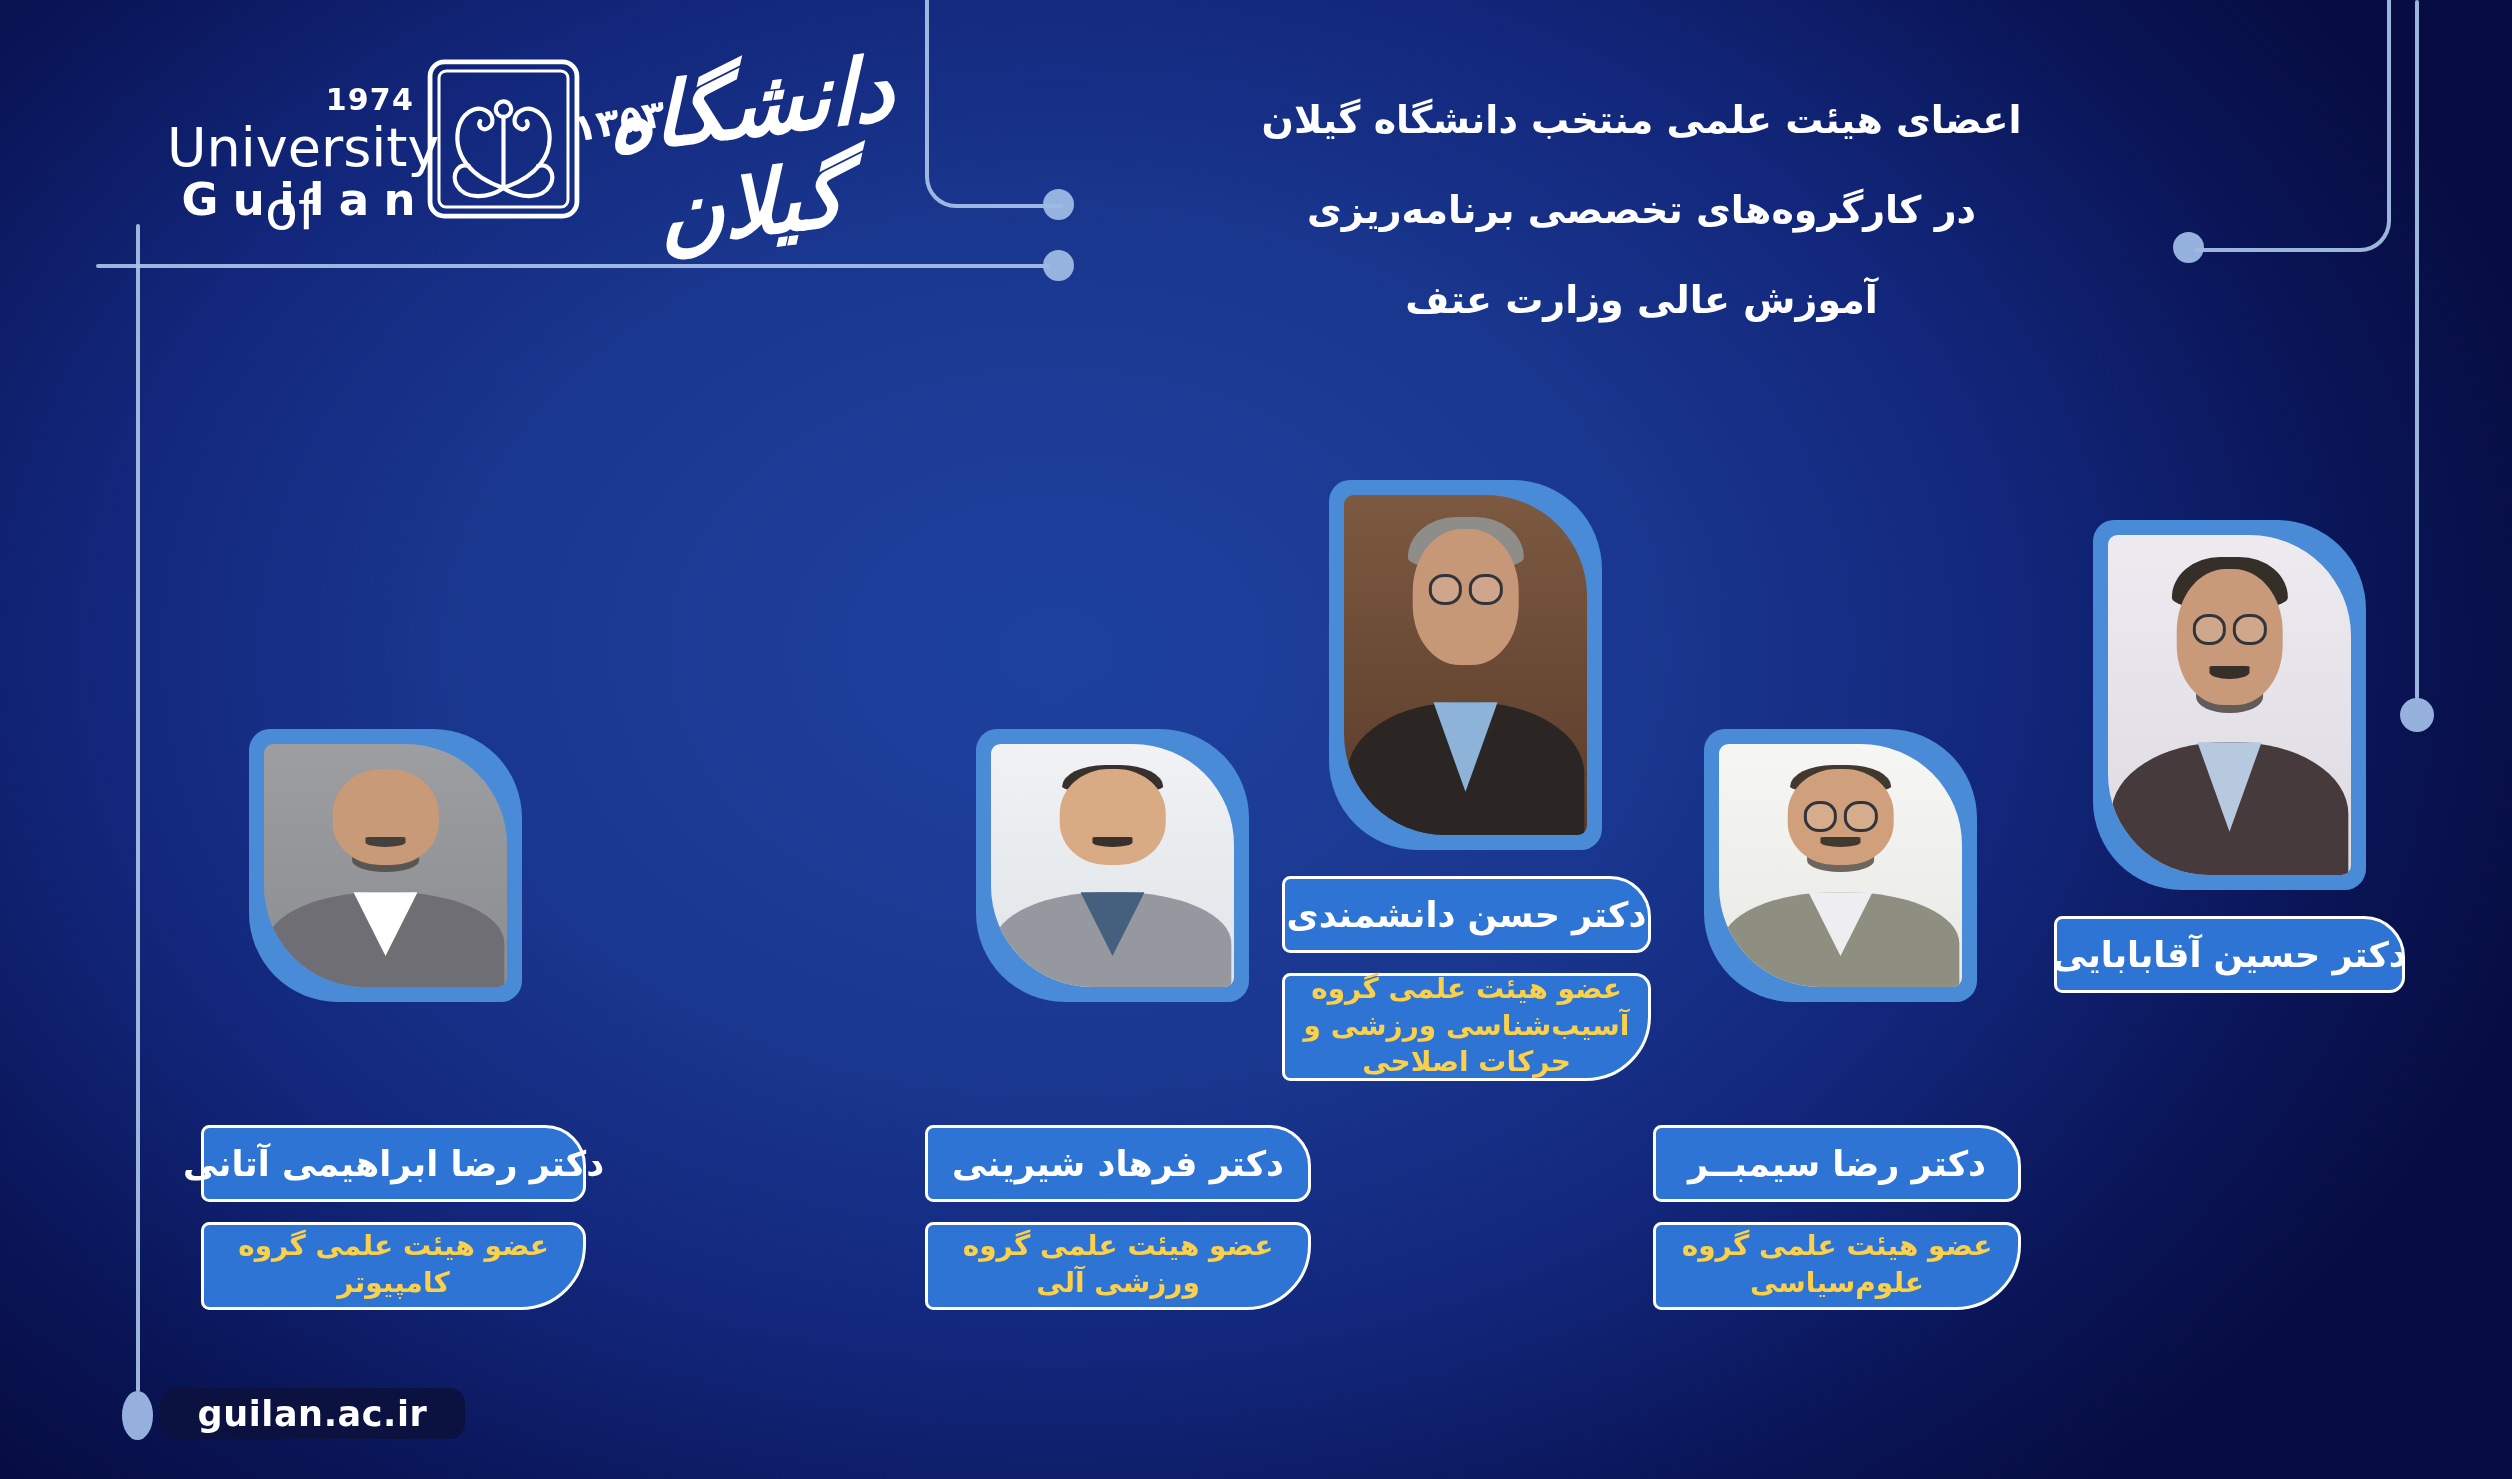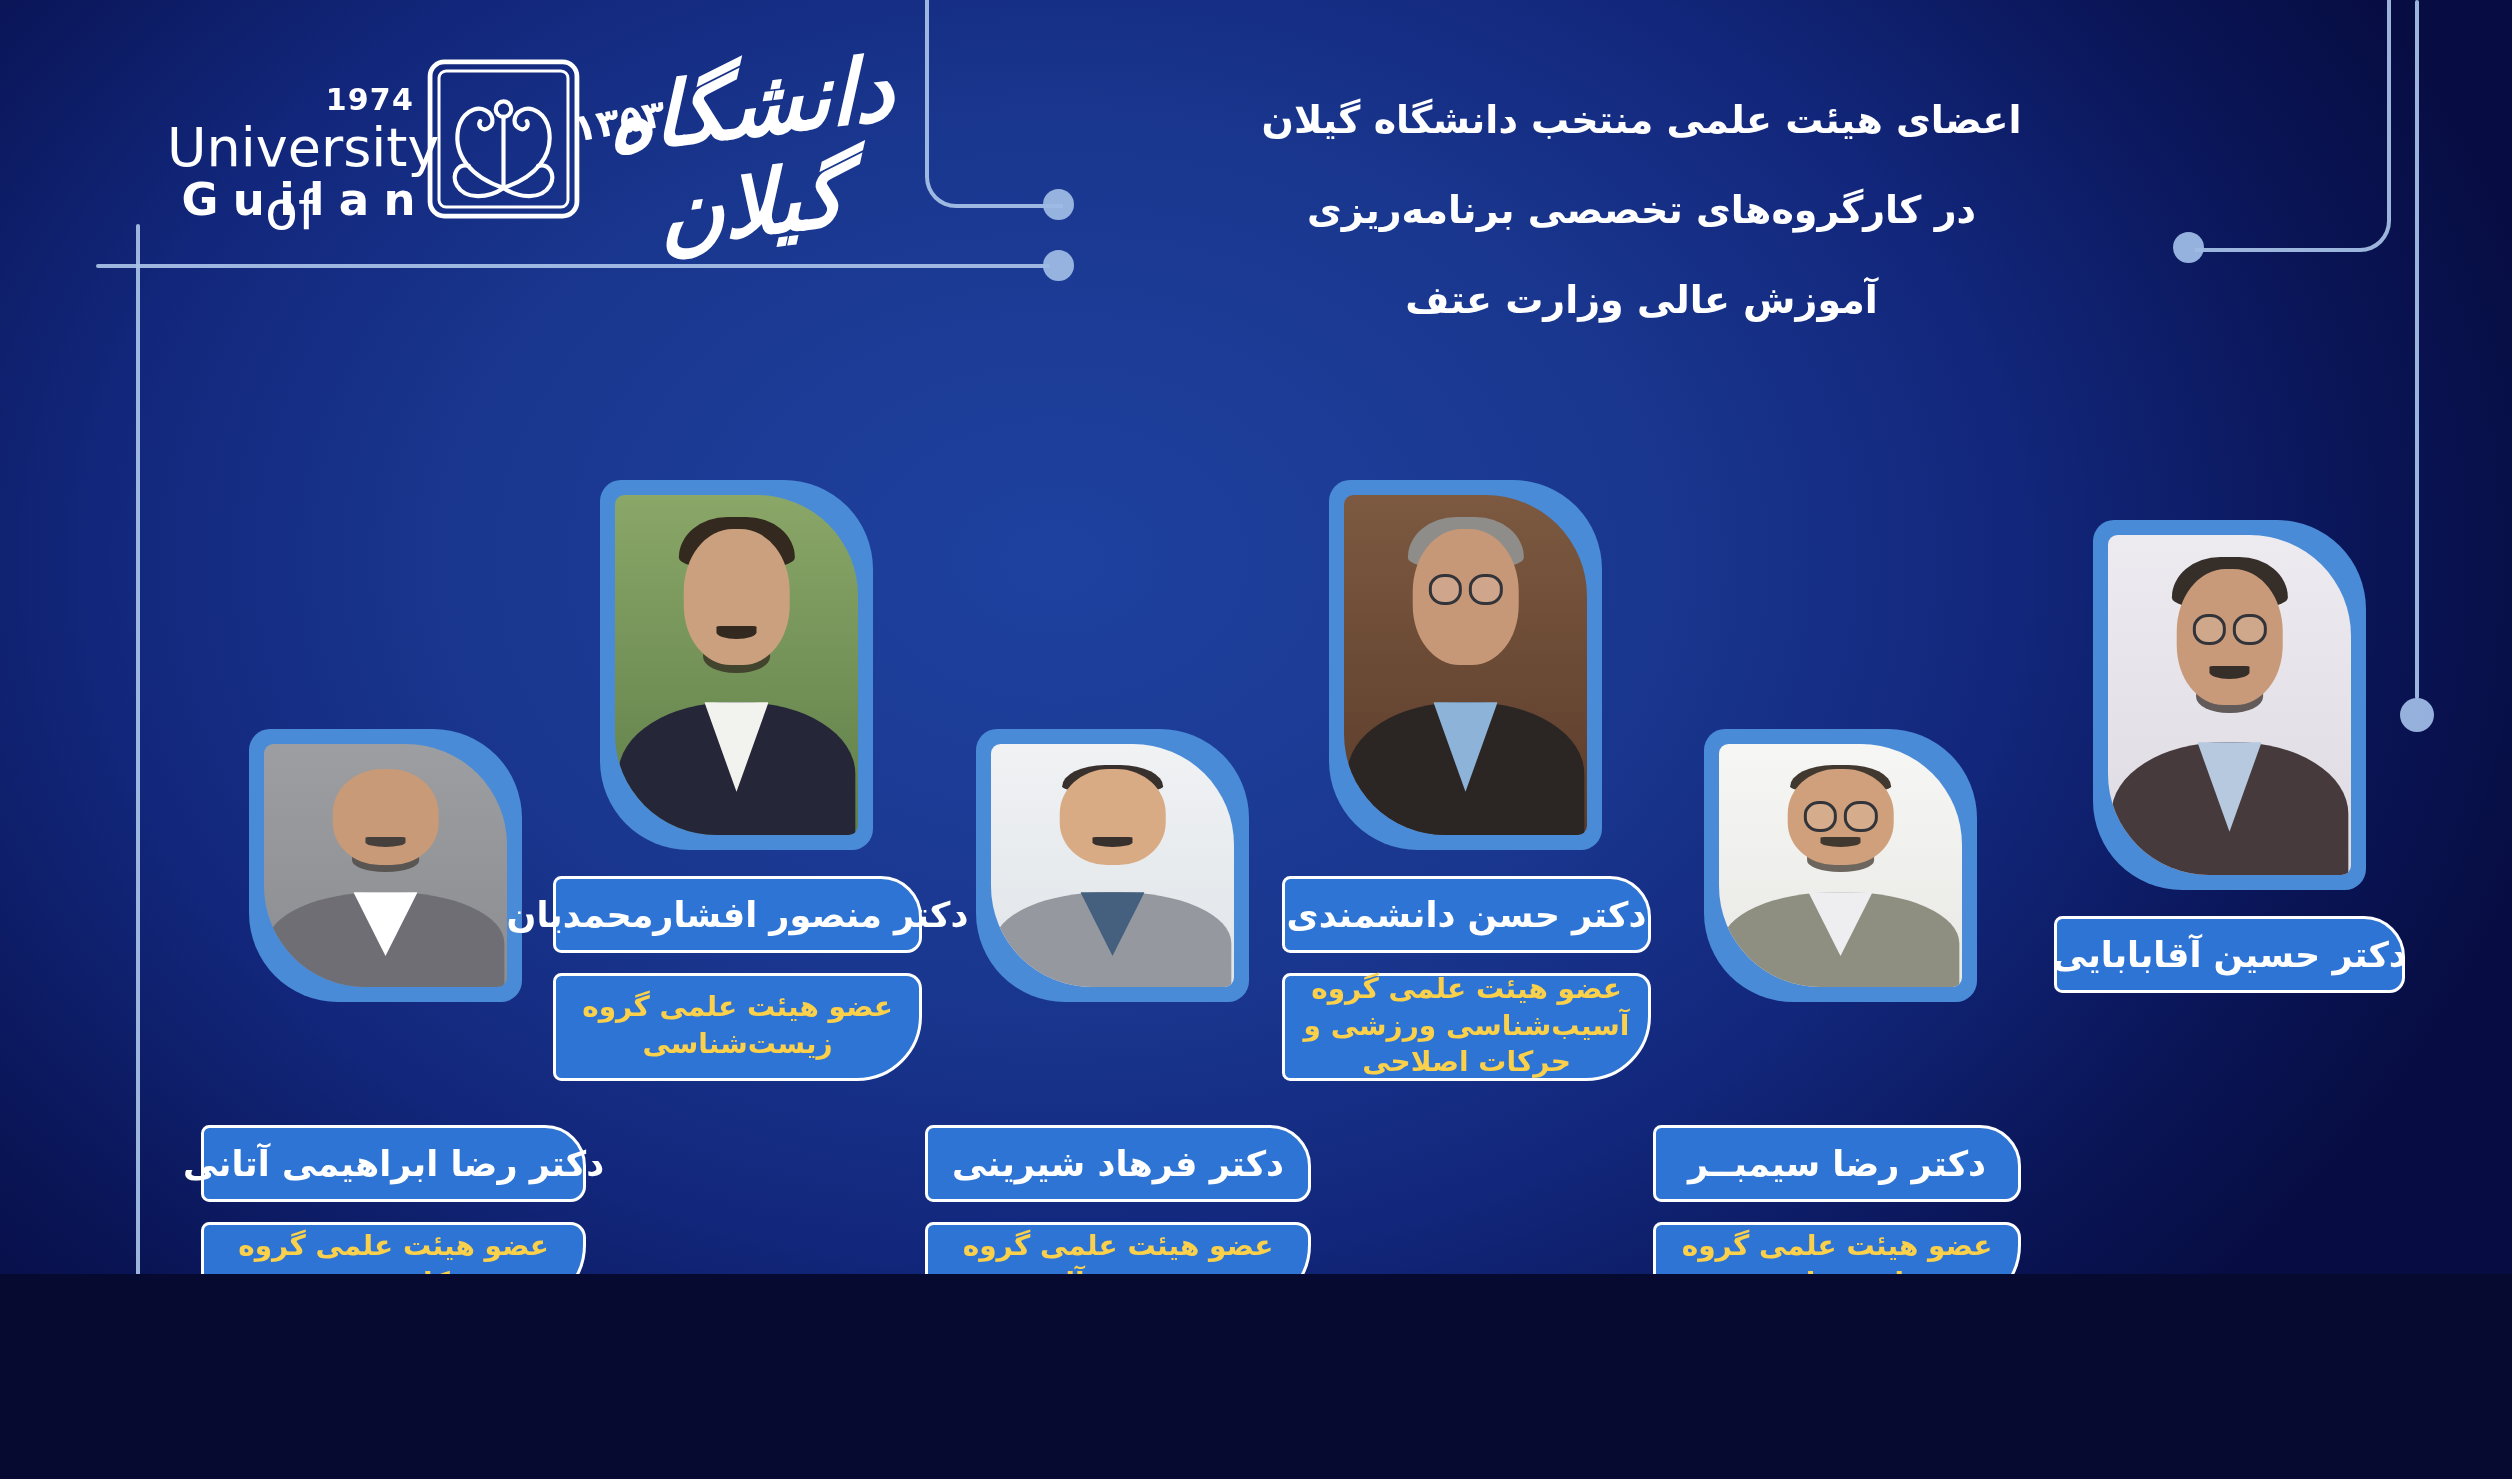--- a/index.html
+++ b/index.html
@@ -1,17 +1,17 @@
 <!DOCTYPE html>
 <html lang="fa" style="font-size:9.5px"><head>
 <meta charset="utf-8">
 <style>
   html,body{margin:0;padding:0;background:#060a30;}
   .poster{
-    position:relative;width:2512px;height:1274px;overflow:hidden;
+    position:relative;width:2512px;height:1479px;overflow:hidden;
     font-family:"DejaVu Sans",sans-serif;
     background:
       radial-gradient(ellipse 1538px 1124px at 42% 44%, #1e419f 0%, #1a378f 38%, #12277c 62%, #0a1557 85%, #070d42 100%);
   }
   
   .deco{position:absolute;background:#a9c3e8;opacity:.92;border-radius:3.5px;}
   .deco-dot{position:absolute;background:#9db9e4;border-radius:50%;opacity:.95;}
   .line-left-v{left:136px;top:224px;width:4.1px;height:1168px;}
   .line-long-h{left:96px;top:264px;width:954px;height:4.1px;}
   .elbow{position:absolute;border:0 solid #a9c3e8;opacity:.92;}
@@ -158,41 +158,20 @@
       </div>
     </div>
     <div class="name-plate">
       <span class="name-text">دکتر رضا ابراهیمی آتانی</span>
     </div>
     <div class="role-plate">
       <span class="role-text">عضو هیئت علمی گروه کامپیوتر</span>
     </div>
   </div>
 
-  <div class="member-card card-2">
-    <div class="photo-frame">
-      <div class="photo" data-hair-style="full" data-glasses="false" data-mustache="true" data-beard="true" style="--ph-bg: #8aa768; --ph-bg2: #5f7f49; --ph-jacket: #262639; --ph-shirt: #f2f2ee; --ph-skin: #caa07e; --ph-hair: #33291f;">
-        <div class="av-hair"></div>
-        <div class="av-beard"></div>
-        <div class="av-head">
-
-          <div class="av-mustache"></div>
-        </div>
-        <div class="av-body">
-          <div class="av-shirt"></div>
-        </div>
-      </div>
-    </div>
-    <div class="name-plate">
-      <span class="name-text">دکتر منصور افشارمحمدیان</span>
-    </div>
-    <div class="role-plate">
-      <span class="role-text">عضو هیئت علمی گروه زیست‌شناسی</span>
-    </div>
-  </div>
 
   <div class="member-card card-3">
     <div class="photo-frame">
       <div class="photo" data-hair-style="receding" data-glasses="false" data-mustache="true" data-beard="false" style="--ph-bg: #f0f2f4; --ph-bg2: #e0e4e8; --ph-jacket: #9698a0; --ph-shirt: #44607e; --ph-skin: #d8ab84; --ph-hair: #38302c;">
         <div class="av-hair"></div>
 
         <div class="av-head">
 
           <div class="av-mustache"></div>
         </div>

